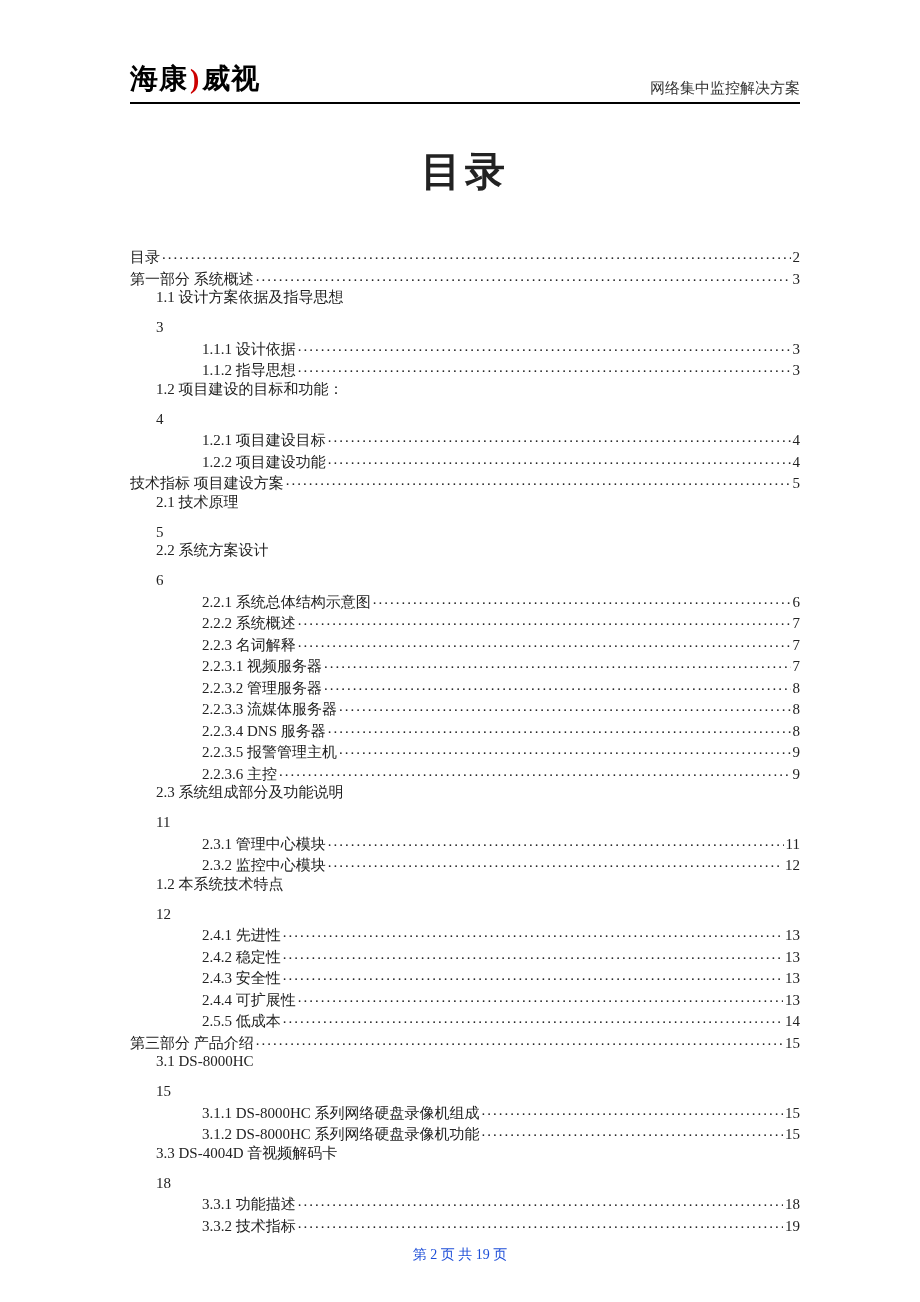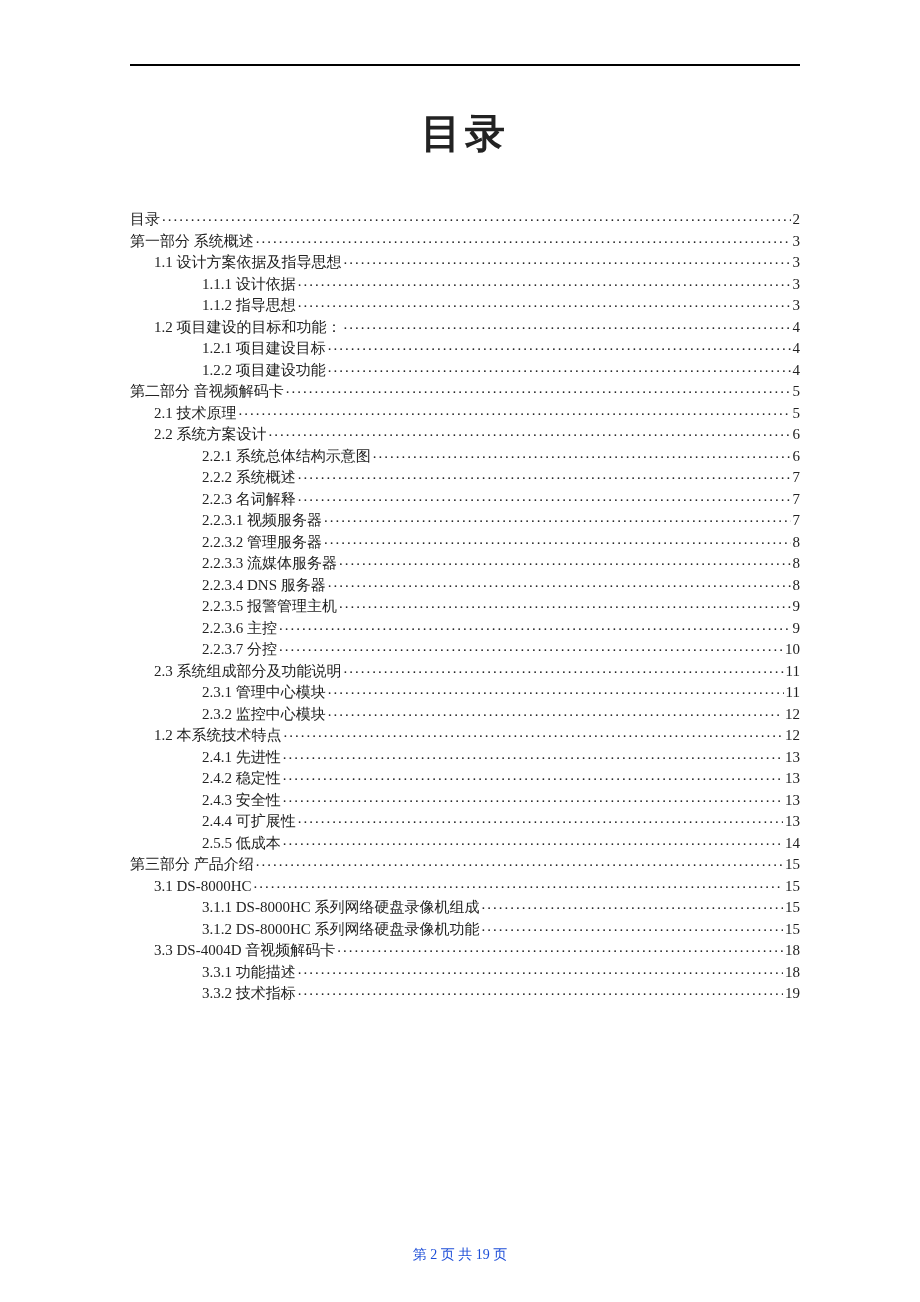--- a/index.html
+++ b/index.html
@@ -70,36 +70,42 @@
   .dots::after {
     content: "........................................................................................................................................................................................................";
     position: absolute;
     left: 0;
     top: 0;
     letter-spacing: 2px;
     color: #222;
   }
   .pg { flex: 0 0 auto; }
   .lvl0 { padding-left: 0; }
-  .lvl1 { padding-left: 24px; }
+  .lvl1 { padding-left: 24px; flex-direction: column; }
   .lvl2 { padding-left: 72px; }
   .footer {
     position: absolute;
     bottom: 38px;
     left: 0; right: 0;
     text-align: center;
     font-size: 14px;
     color: #1d4ed8;
   }
 </style>
 </head>
 <body>
 
 <div class="page">
 
+  <div class="header-row">
+    <div class="logo">
+      <span>海康</span><span class="arc">)</span><span>威视</span>
+    </div>
+    <div class="doc-subtitle">网络集中监控解决方案</div>
+  </div>
   <div class="hr"></div>
 
   <div class="title">目录</div>
 
   <div class="toc" id="toc">
       <div class="row lvl0">
         <span class="lbl">目录</span>
         <span class="dots"></span>
         <span class="pg">2</span>
       </div>
@@ -132,21 +138,21 @@
         <span class="lbl">1.2.1  项目建设目标</span>
         <span class="dots"></span>
         <span class="pg">4</span>
       </div>
       <div class="row lvl2">
         <span class="lbl">1.2.2  项目建设功能</span>
         <span class="dots"></span>
         <span class="pg">4</span>
       </div>
       <div class="row lvl0">
-        <span class="lbl">第二部分  音视频解码卡</span>
+        <span class="lbl">技术指标  项目建设方案</span>
         <span class="dots"></span>
         <span class="pg">5</span>
       </div>
       <div class="row lvl1">
         <span class="lbl">2.1  技术原理</span>
         <span class="dots"></span>
         <span class="pg">5</span>
       </div>
       <div class="row lvl1">
         <span class="lbl">2.2  系统方案设计</span>
@@ -190,25 +196,20 @@
       </div>
       <div class="row lvl2">
         <span class="lbl">2.2.3.5  报警管理主机</span>
         <span class="dots"></span>
         <span class="pg">9</span>
       </div>
       <div class="row lvl2">
         <span class="lbl">2.2.3.6  主控</span>
         <span class="dots"></span>
         <span class="pg">9</span>
-      </div>
-      <div class="row lvl2">
-        <span class="lbl">2.2.3.7 分控</span>
-        <span class="dots"></span>
-        <span class="pg">10</span>
       </div>
       <div class="row lvl1">
         <span class="lbl">2.3  系统组成部分及功能说明</span>
         <span class="dots"></span>
         <span class="pg">11</span>
       </div>
       <div class="row lvl2">
         <span class="lbl">2.3.1  管理中心模块</span>
         <span class="dots"></span>
         <span class="pg">11</span>

